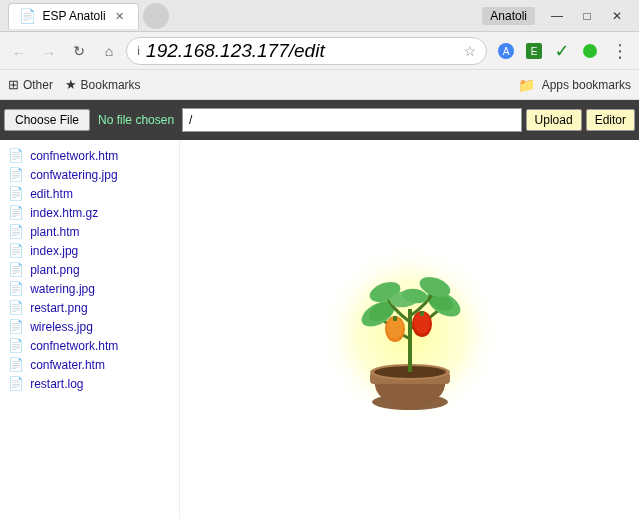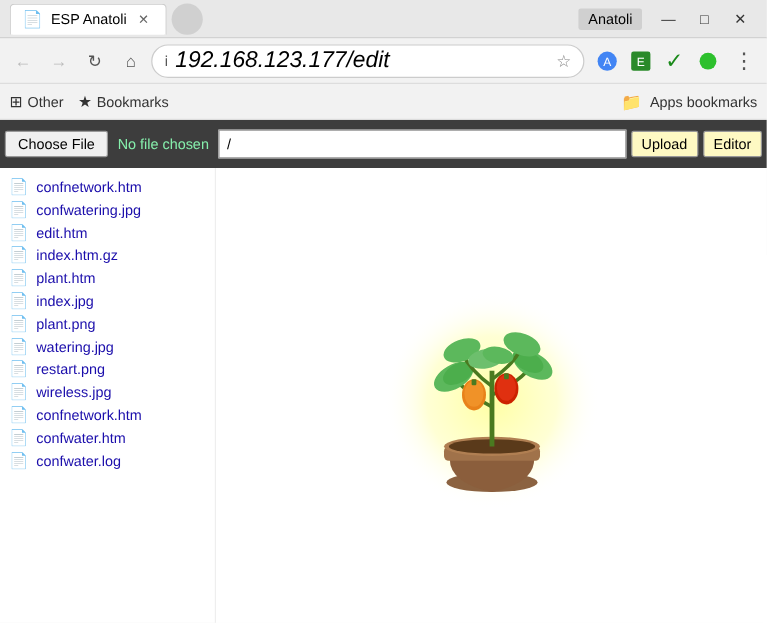--- a/index.html
+++ b/index.html
@@ -254,21 +254,21 @@
       <div class="file-item">
         <span class="file-doc-icon">📄</span>
         <span>confnetwork.htm</span>
       </div>
       <div class="file-item">
         <span class="file-doc-icon">📄</span>
         <span>confwater.htm</span>
       </div>
       <div class="file-item">
         <span class="file-doc-icon">📄</span>
-        <span>confwater.log</span>
+        <span>restart.log</span>
       </div>
     </div>
 
   <div class="preview-area">
     <div class="plant-image-container">
 
       <svg class="plant-svg" viewBox="0 0 200 220" xmlns="http://www.w3.org/2000/svg">
 
         <radialGradient id="glow" cx="50%" cy="50%" r="50%">
           <stop offset="0%" stop-color="#ffff99" stop-opacity="0.9"></stop>

